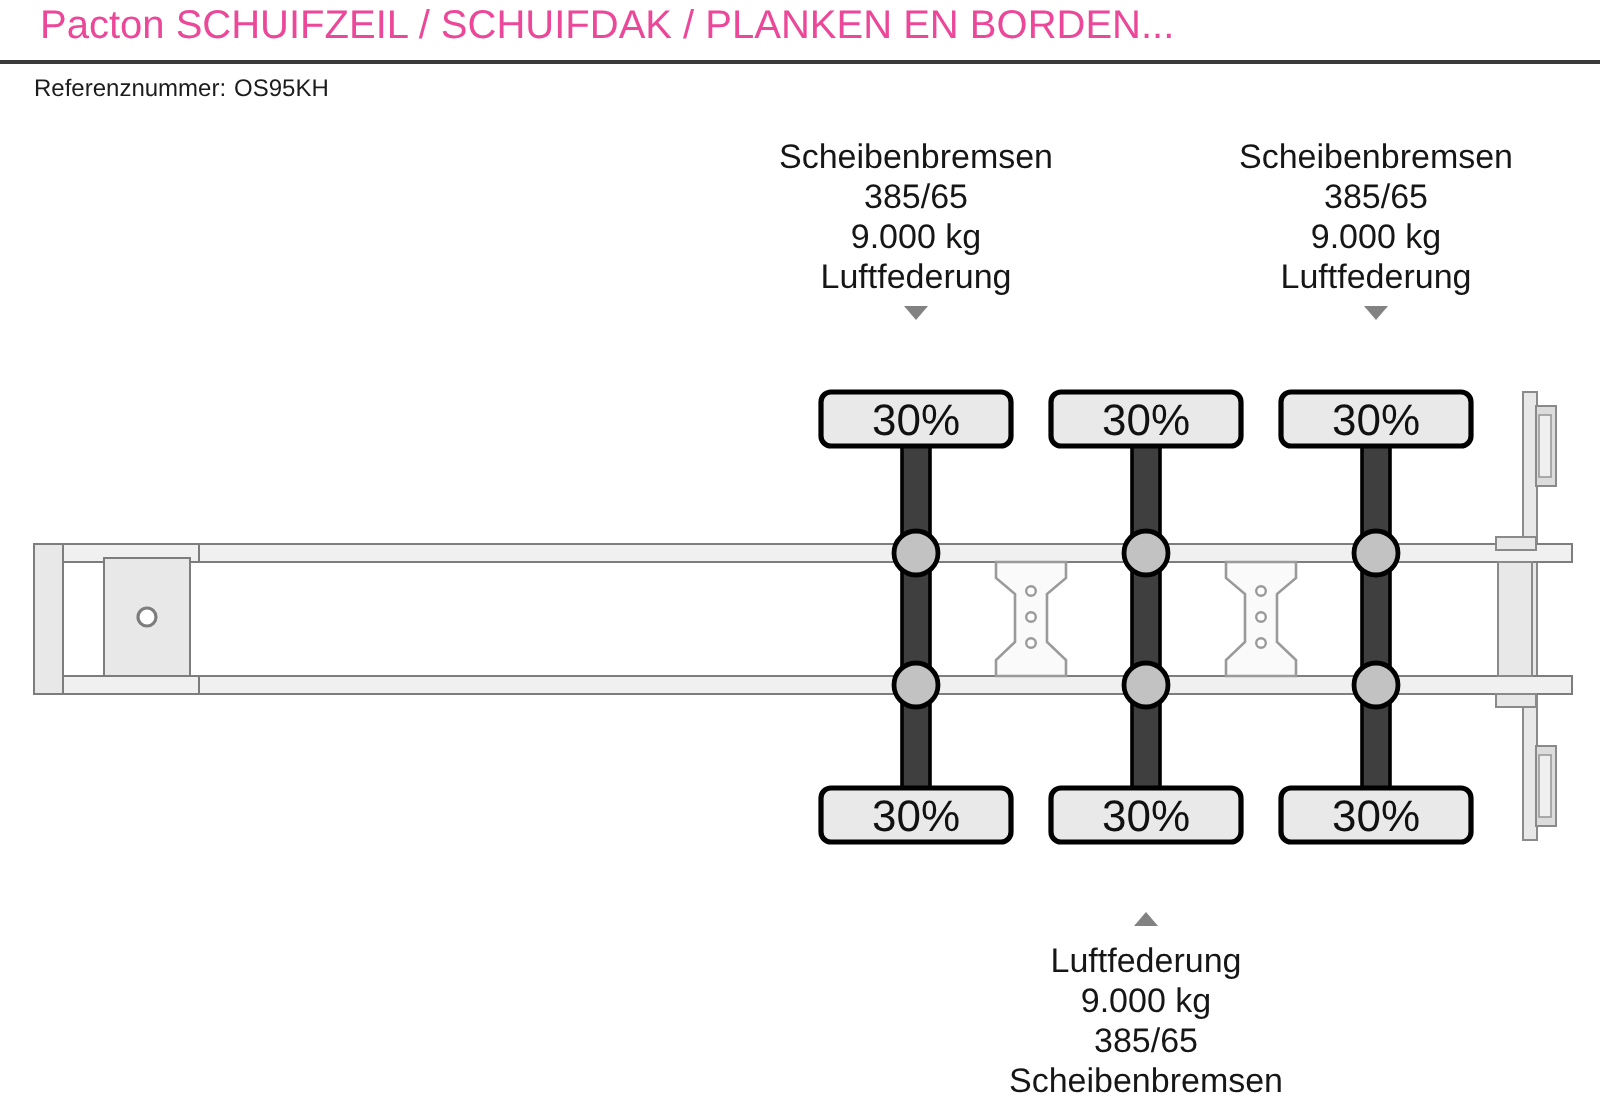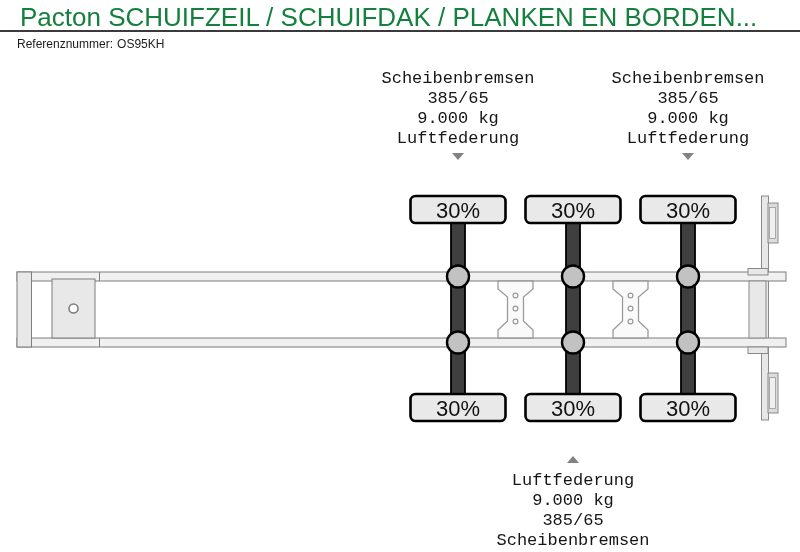--- a/index.html
+++ b/index.html
@@ -2,33 +2,33 @@
 <html><head>
 <meta charset="utf-8">
 <style>
   * { margin:0; padding:0; box-sizing:border-box; }
   html,body { width:800px; height:552px; background:#ffffff; overflow:hidden;
               font-family:"Liberation Sans", sans-serif; }
   .page { position:relative; width:800px; height:552px; background:#fff; }
 
   
   .title { position:absolute; left:20px; top:2px; width:778px;
-           font-size:26px; color:#15803d; white-space:nowrap; overflow:hidden;
+           font-size:20px; color:#ec4899; white-space:nowrap; overflow:hidden;
            font-weight:400; letter-spacing:0; }
   .header-rule { position:absolute; left:0; top:30px; width:800px; height:2px; background:#3a3a3a; }
   .ref-line { position:absolute; left:17px; top:37px; font-size:12px; color:#1c1c1c; }
   .ref-line span { margin-right:4px; }
 
   
   .diagram { position:absolute; left:0; top:0; width:800px; height:552px; }
   .diagram svg { position:absolute; left:0; top:0; }
 
   
   .callout { position:absolute; width:220px; text-align:center;
-             font-size:17px; line-height:20px; color:#161616;font-family:Liberation Mono, monospace; }
+             font-size:17px; line-height:20px; color:#161616; }
   .callout .tri-down { width:0; height:0; margin:4px auto 0;
              border-left:6px solid transparent; border-right:6px solid transparent;
              border-top:7px solid #828282; }
   .callout .tri-up { width:0; height:0; margin:0 auto 8px;
              border-left:6px solid transparent; border-right:6px solid transparent;
              border-bottom:7px solid #828282; }
 
   
   .rail        { stroke:#7d7d7d; stroke-width:1; }
   .seam        { stroke:#7d7d7d; stroke-width:1; }

